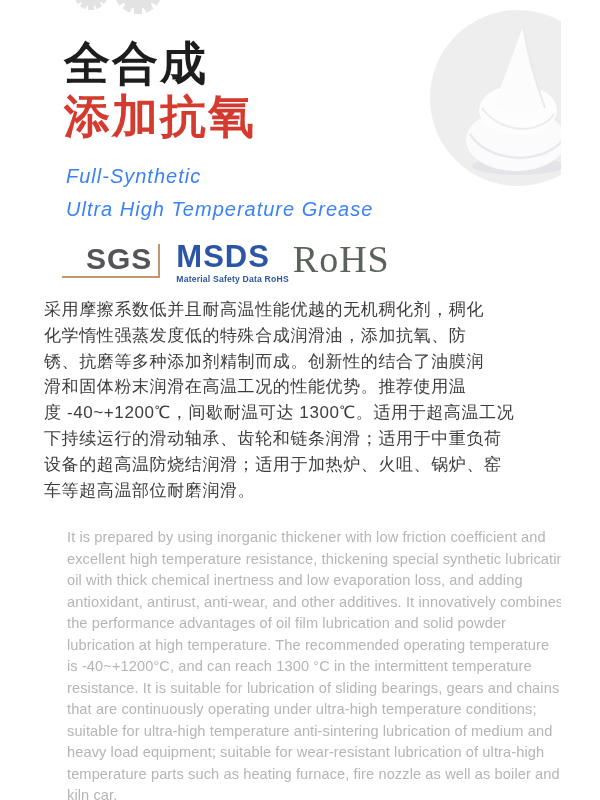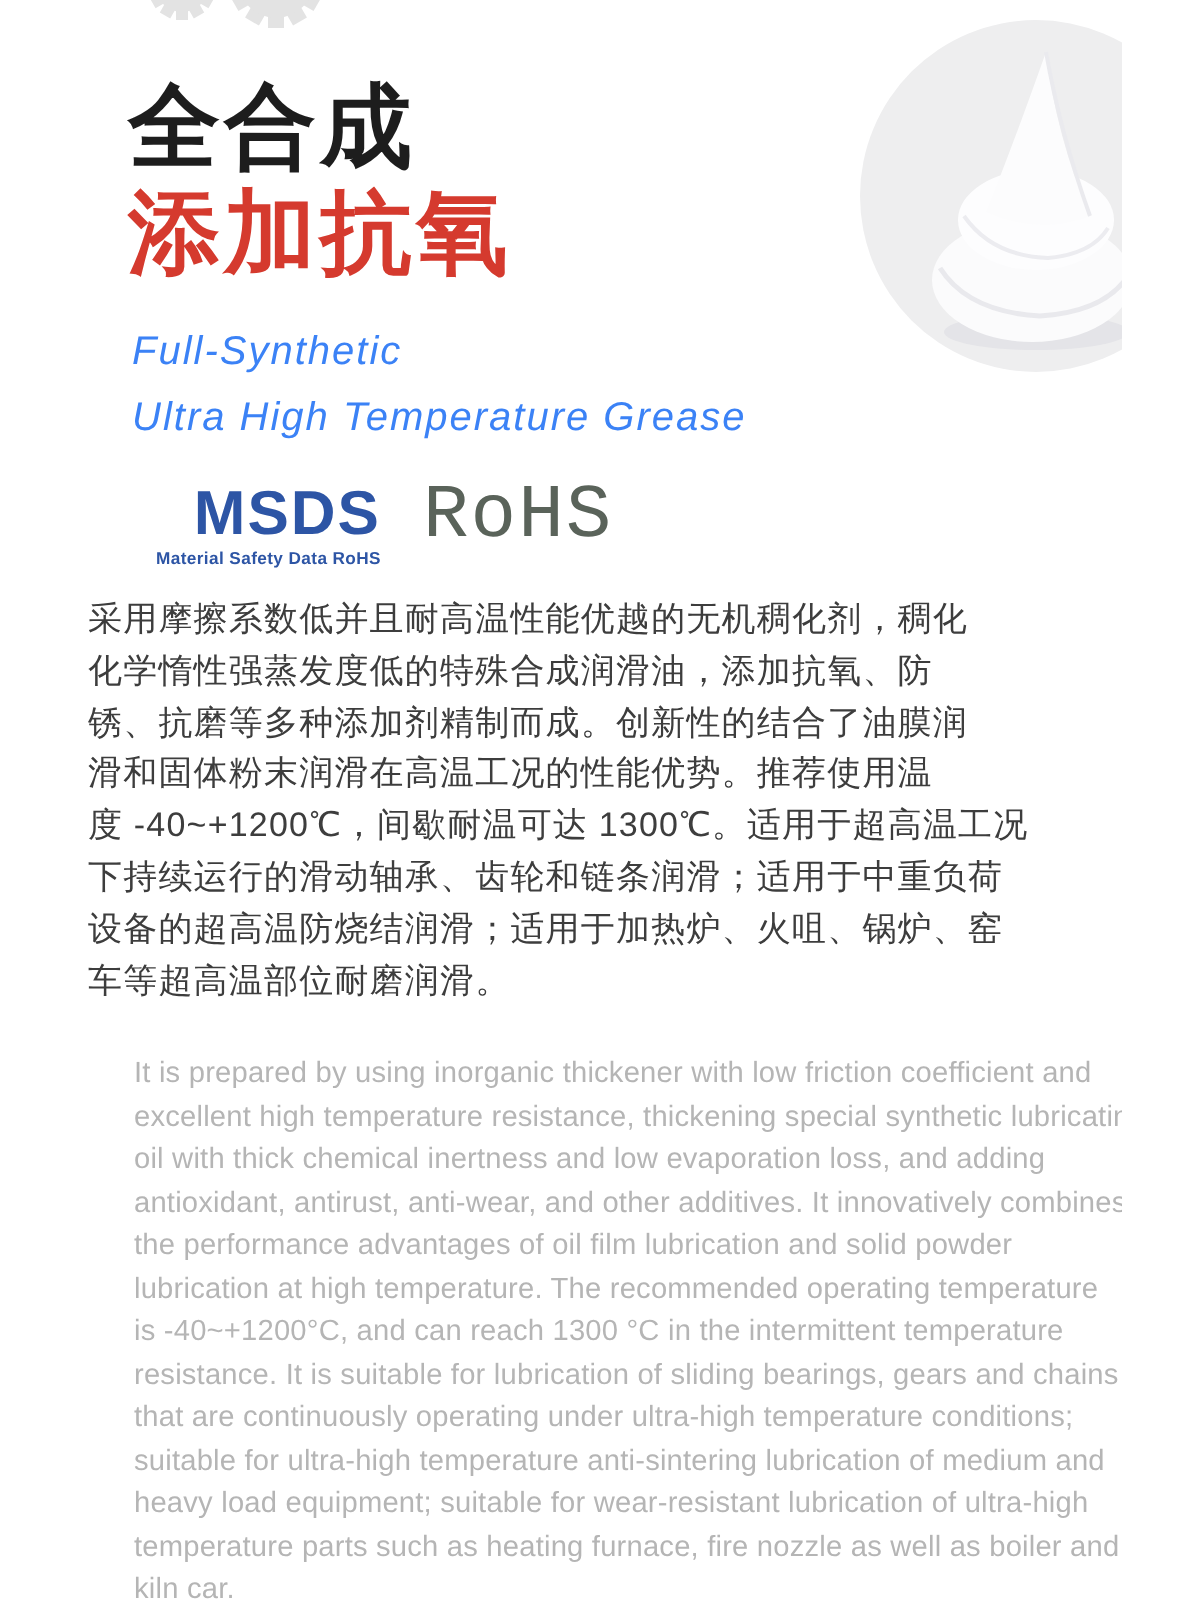--- a/index.html
+++ b/index.html
@@ -67,40 +67,40 @@
     margin-top: 2px;
     padding: 0 6px 2px 24px;
     border-bottom: 2px solid #c1986b;
     border-right: 2px solid #c1986b;
     font-size: 30px;
     font-weight: 800;
     letter-spacing: 1px;
     color: #54555a;
     line-height: 1.0;
   }
-  .badge-msds { margin-left: 16px; margin-top: 1px; text-align: right; }
+  .badge-msds { margin-left: 16px; margin-top: 1px; text-align: left; }
   .badge-msds .msds-main {
     font-size: 31px;
     font-weight: 800;
     letter-spacing: 1px;
     color: #2d55a5;
     line-height: 0.9;
   }
   .badge-msds .msds-sub {
     margin-top: 3px;
     font-size: 8.6px;
     font-weight: 700;
     color: #2d55a5;
     letter-spacing: 0.2px;
     white-space: nowrap;
   }
   .badge-rohs {
-    margin-left: 21px;
+    margin-left: 4px;
     margin-top: -2px;
-    font-family: Liberation Mono, monospace;
+    font-family: Liberation Serif, serif;
     font-size: 38px;
     font-weight: 400;
     color: #5a635a;
     line-height: 1.0;
     letter-spacing: 1px;
   }
 
   
   .desc-zh {
     position: absolute; left: 44px; top: 297px;
@@ -185,20 +185,21 @@
   </div>
 
   <div class="title-block">
     <div class="title-zh-black">全合成</div>
     <div class="title-zh-red">添加抗氧</div>
   </div>
   <div class="subtitle">Full-Synthetic
 Ultra High Temperature Grease</div>
 
   <div class="badges">
+    <div class="badge-sgs">SGS</div>
     <div class="badge-msds">
       <div class="msds-main">MSDS</div>
       <div class="msds-sub">Material Safety Data RoHS</div>
     </div>
     <div class="badge-rohs">RoHS</div>
   </div>
 
   <div class="desc-zh">采用摩擦系数低并且耐高温性能优越的无机稠化剂，稠化
 化学惰性强蒸发度低的特殊合成润滑油，添加抗氧、防
 锈、抗磨等多种添加剂精制而成。创新性的结合了油膜润

